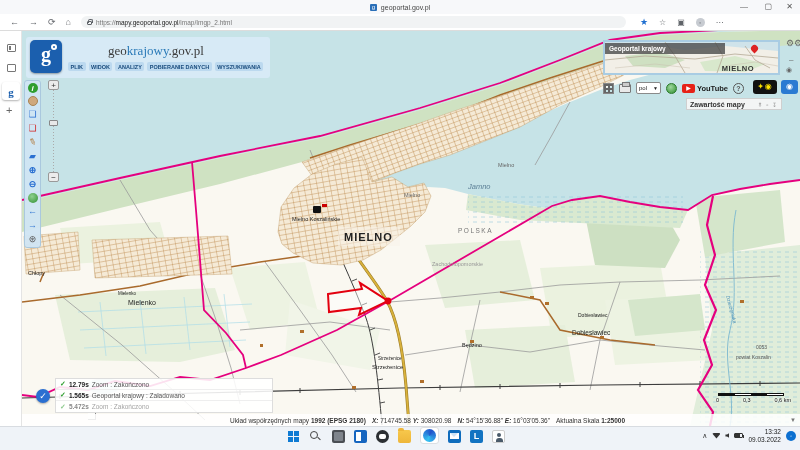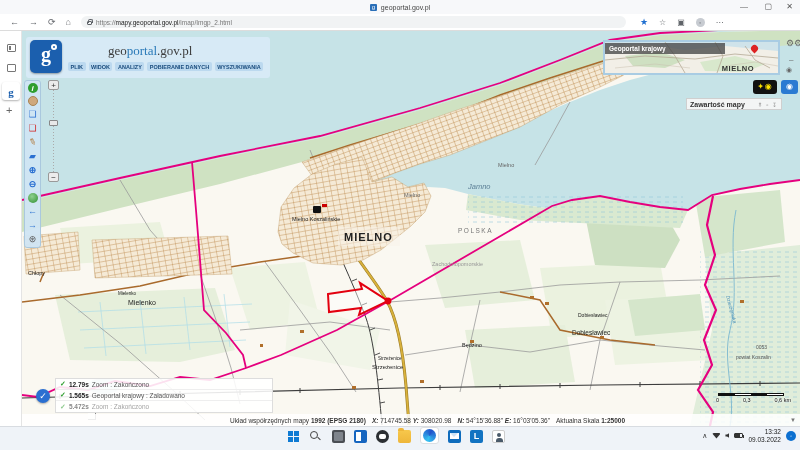--- a/index.html
+++ b/index.html
@@ -331,21 +331,21 @@
     <div class="abs sb-ic" style="top:33px"></div>
     <div class="abs" id="sb-g-box"><span>g</span></div>
     <div class="abs" id="sb-plus">+</div>
   </div>
 
   <div id="gp-header" class="abs"></div>
   <div id="gp-logo" class="abs">
     <span class="g">g</span><span class="dot"></span>
   </div>
   <div id="gp-title" class="abs">
-    <span>geo</span><span class="blue">portal</span><span>.gov.pl</span>
+    <span>geo</span><span class="blue">krajowy</span><span>.gov.pl</span>
   </div>
   <div id="gp-menu" class="abs">
     <span class="menu-btn">PLIK</span>
     <span class="menu-btn">WIDOK</span>
     <span class="menu-btn">ANALIZY</span>
     <span class="menu-btn">POBIERANIE DANYCH</span>
     <span class="menu-btn">WYSZUKIWANIA</span>
   </div>
 
   <div id="map-toolbar" class="abs">
@@ -390,20 +390,34 @@
     <div id="mm-pin" class="abs"></div>
     <div id="mm-label" class="abs">MIELNO</div>
   </div>
 
   <span class="abs ric" style="left:786px;top:38px;font-size:9px;">⚙⚙</span>
   <span class="abs ric" style="left:789px;top:55px;font-size:8px;">–</span>
   <span class="abs ric" style="left:786px;top:66px;font-size:7px;">◉</span>
   <div id="btn-blue-eye" class="abs">◉</div>
   <div id="btn-wcag" class="abs">✦◉</div>
 
+  <div id="ctl-row" class="abs">
+    <div id="qr"></div>
+    <div id="printer"></div>
+    <div id="lang">
+        <span>pol</span>
+        <span style="font-size:5px;">▼</span>
+      </div>
+    <div id="green-circ"></div>
+    <div id="yt">
+      <span id="yt-play">▶</span>
+      <span id="yt-text">YouTube</span>
+    </div>
+    <div id="help-circ">?</div>
+  </div>
 
   <div id="zawartosc" class="abs">
     <b>Zawartość mapy</b>
     <span class="mini">↟ ▫ ↧</span>
   </div>
 
   <div id="bluecheck" class="abs">✓</div>
   <div id="msgs" class="abs">
     <div class="msg">
       <span class="chk">✓</span>

